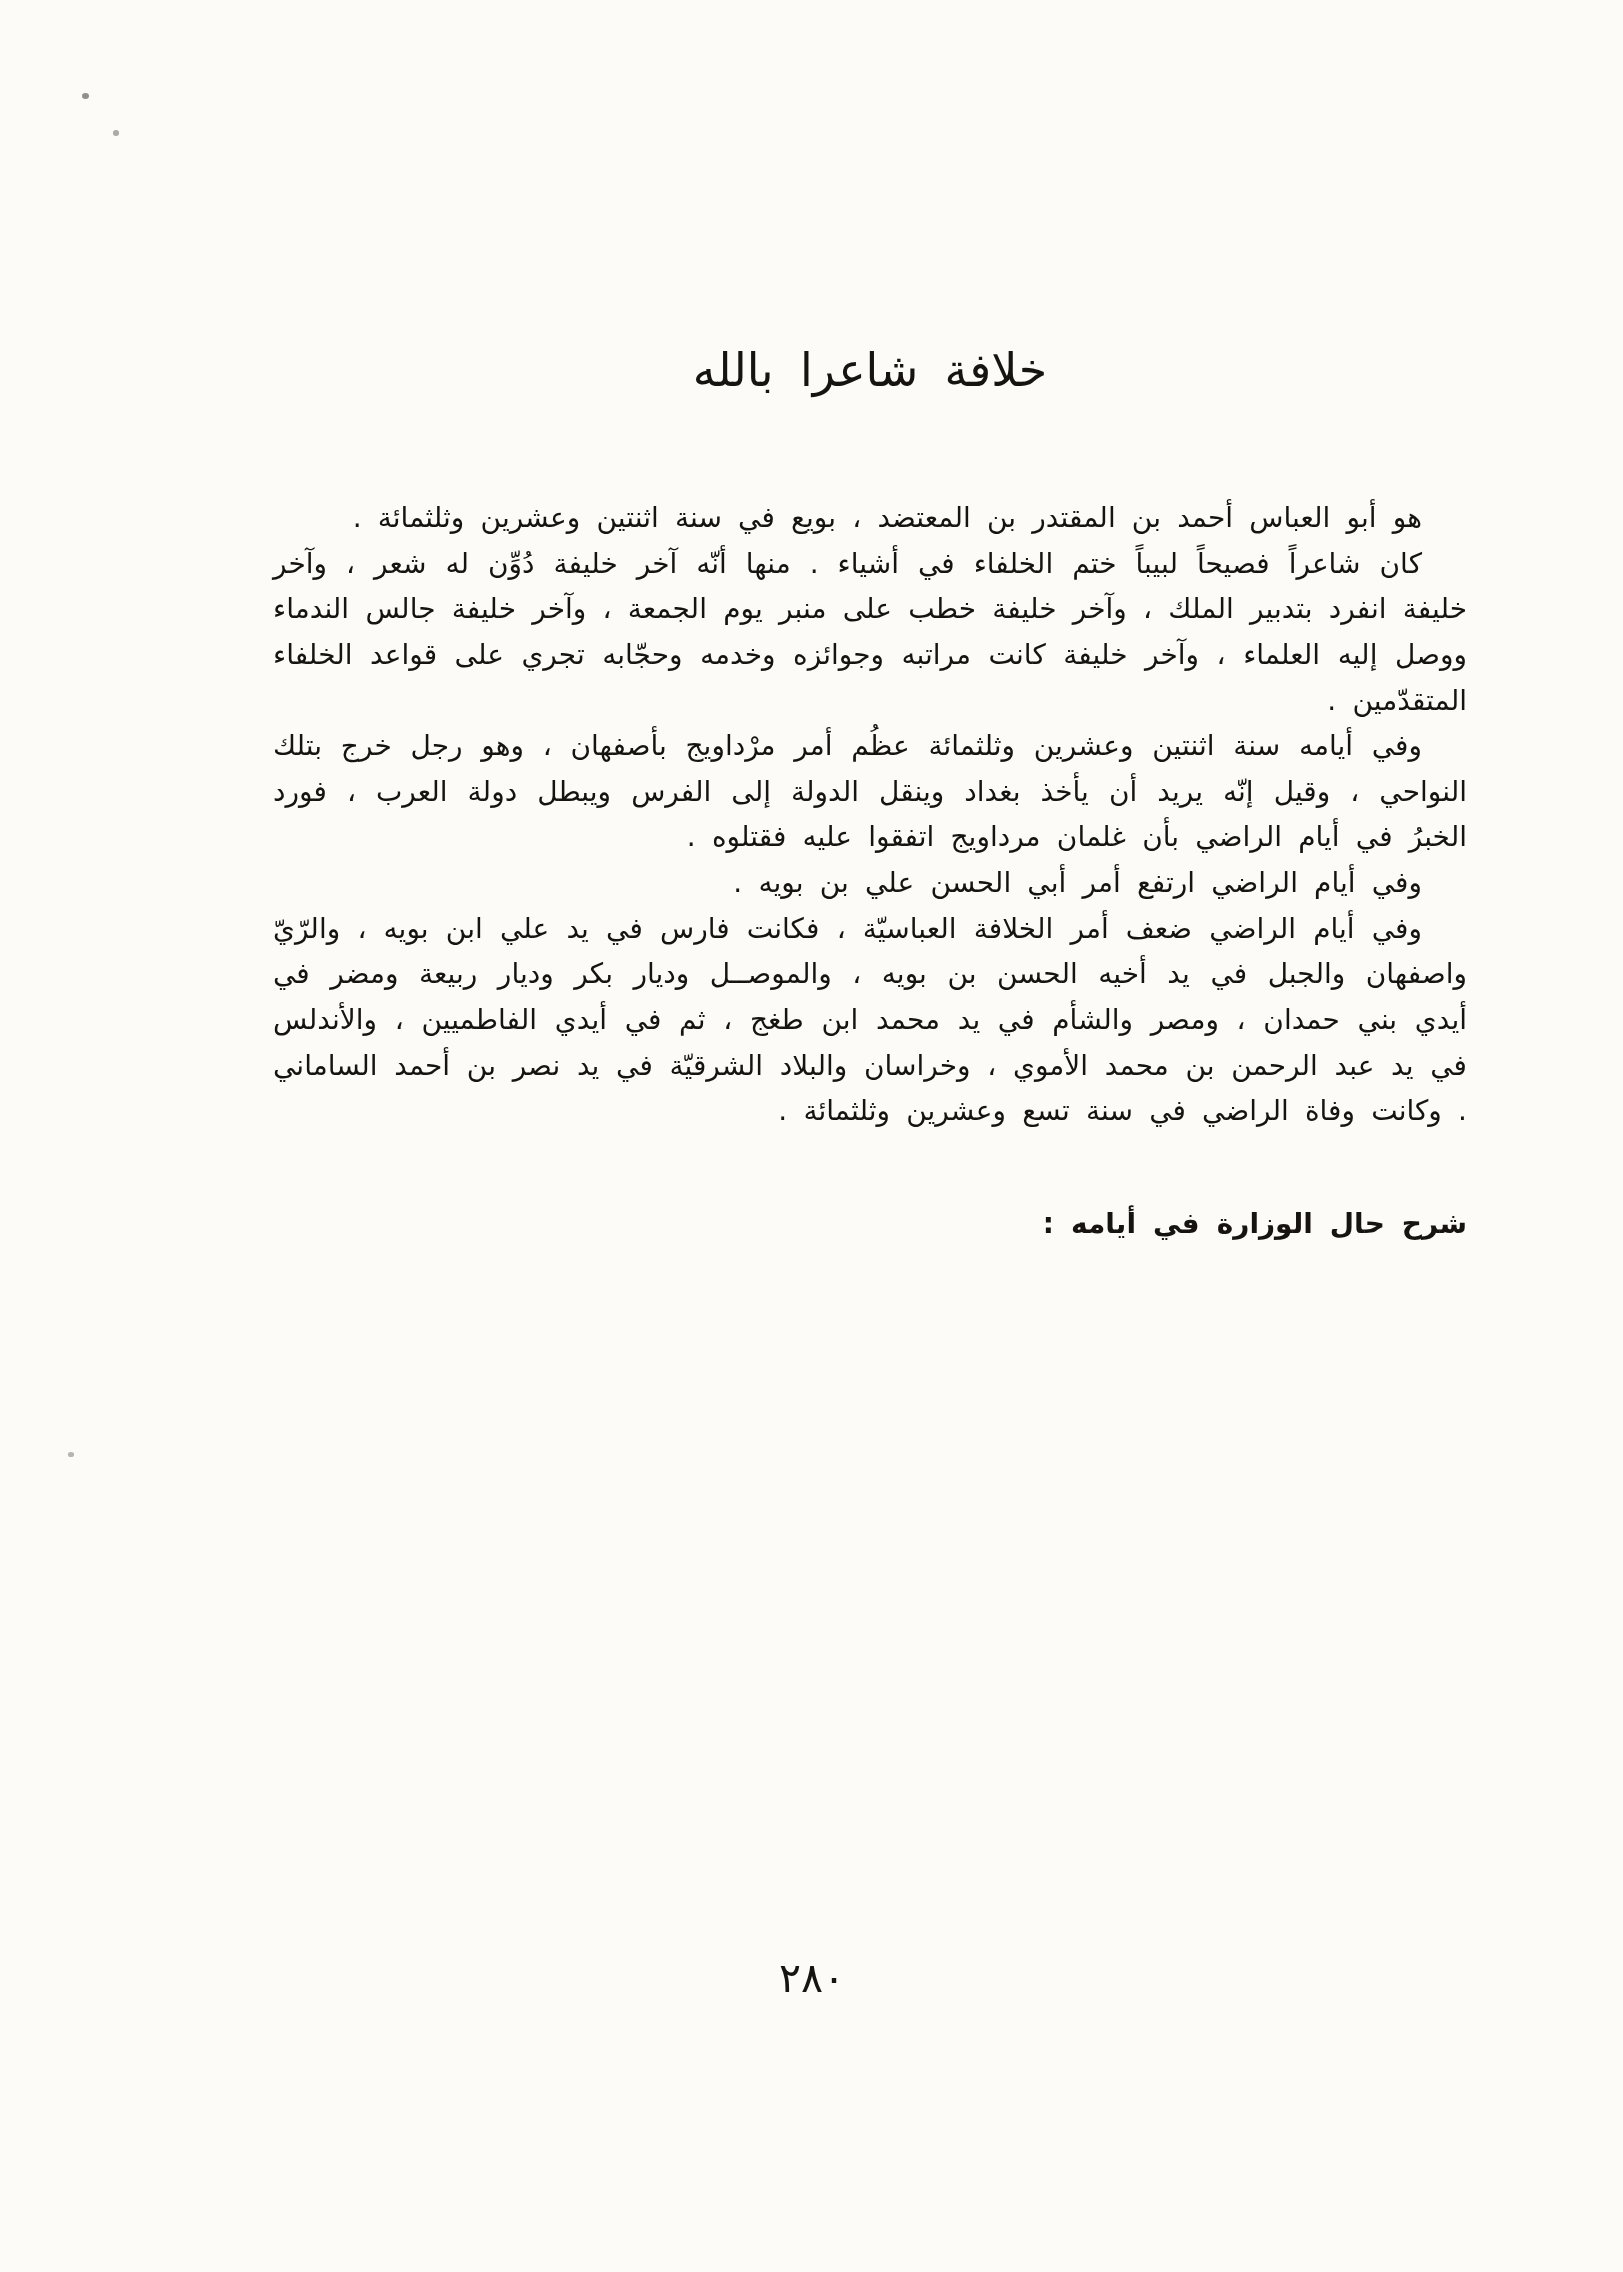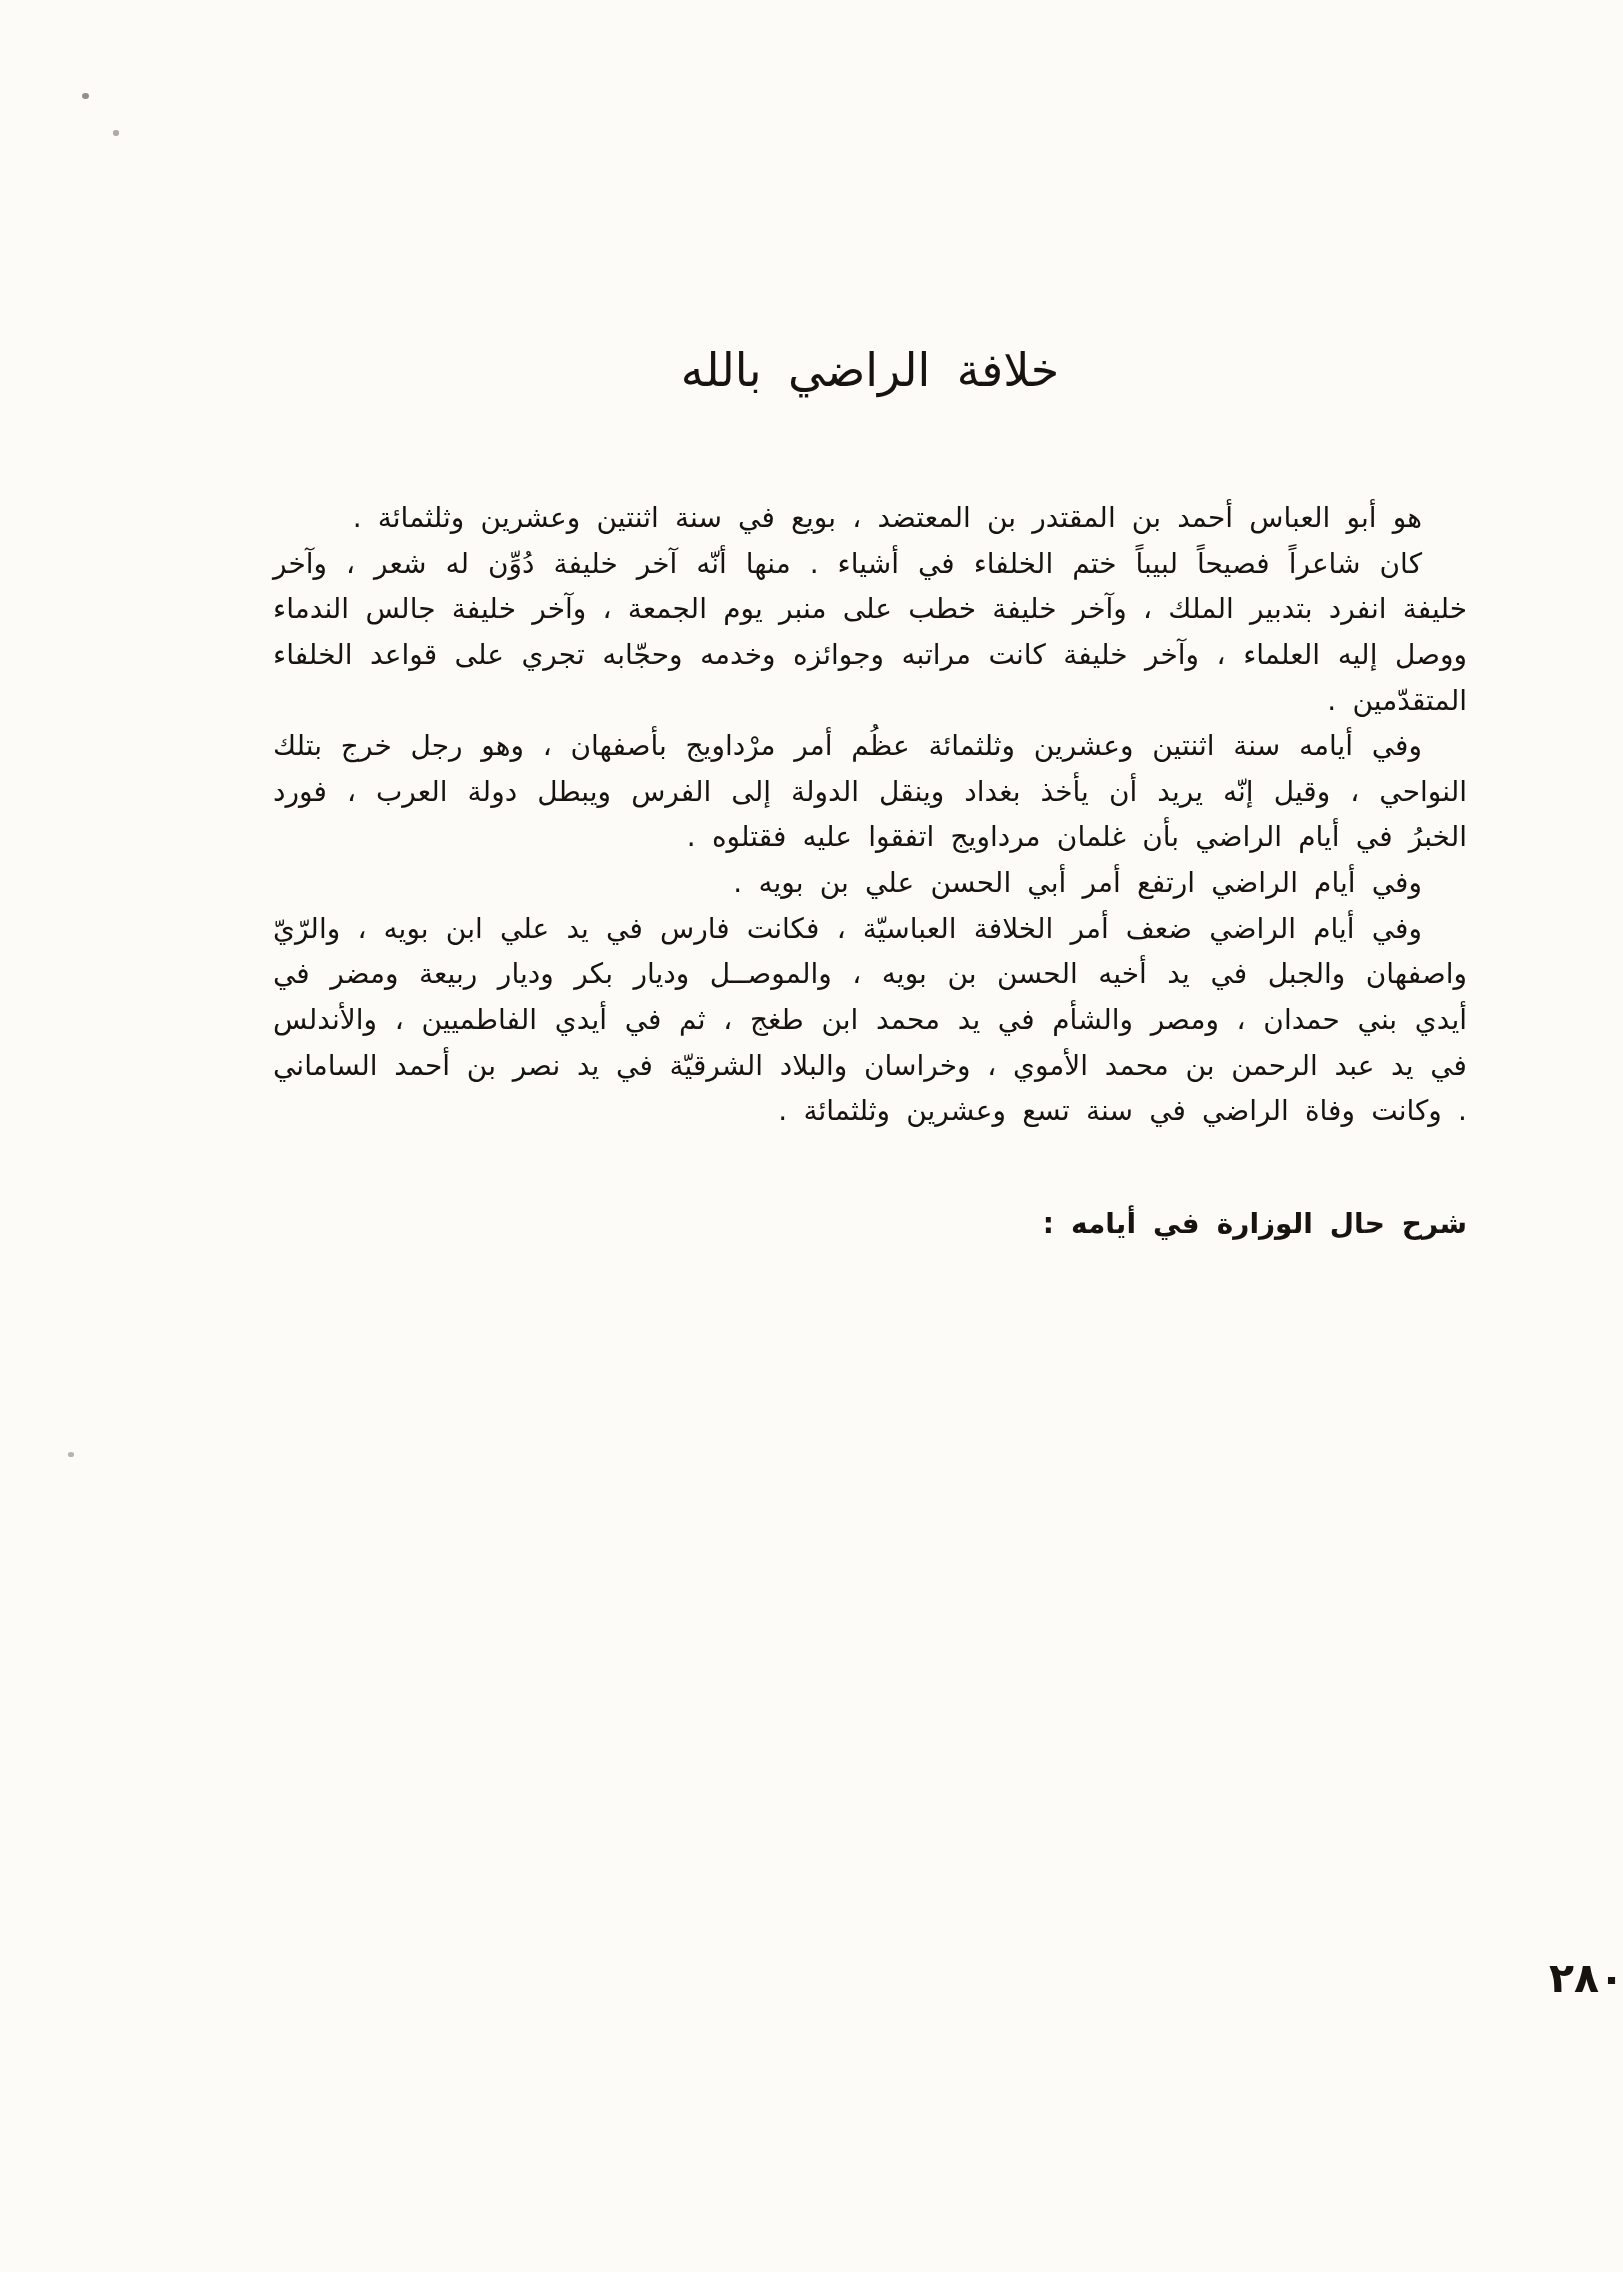--- a/index.html
+++ b/index.html
@@ -48,22 +48,23 @@
     font-weight: 700;
     text-align: right;
     margin: 73px 0 52px 0;
     word-spacing: 7.3px;
   }
   .page-number {
     position: absolute;
     top: 1954px;
     left: 0;
     right: 0;
+    text-align: center;
     font-size: 41px;
-    font-weight: 700;
+    font-weight: 400;
     letter-spacing: 3.6px;
     direction: rtl;
   }
   
   .speck {
     position: absolute;
     background: #3a352c;
     border-radius: 50%;
     opacity: 0.55;
   }
@@ -75,21 +76,21 @@
 <body>
 
 <div class="scan-page">
 
   <span class="speck s1"></span>
   <span class="speck s2"></span>
   <span class="speck s3"></span>
 
   <div class="content">
 
-    <h1 class="chapter-title">خلافة الراضي بالله</h1>
+    <h1 class="chapter-title">خلافة شاعرا بالله</h1>
 
     <p class="para">هو أبو العباس أحمد بن المقتدر بن المعتضد ، بويع في سنة اثنتين وعشرين وثلثمائة .</p>
 
     <p class="para">كان شاعراً فصيحاً لبيباً ختم الخلفاء في أشياء . منها أنّه آخر خليفة دُوِّن له شعر ، وآخر خليفة انفرد بتدبير الملك ، وآخر خليفة خطب على منبر يوم الجمعة ، وآخر خليفة جالس الندماء ووصل إليه العلماء ، وآخر خليفة كانت مراتبه وجوائزه وخدمه وحجّابه تجري على قواعد الخلفاء المتقدّمين .</p>
 
     <p class="para">وفي أيامه سنة اثنتين وعشرين وثلثمائة عظُم أمر مرْداويج بأصفهان ، وهو رجل خرج بتلك النواحي ، وقيل إنّه يريد أن يأخذ بغداد وينقل الدولة إلى الفرس ويبطل دولة العرب ، فورد الخبرُ في أيام الراضي بأن غلمان مرداويج اتفقوا عليه فقتلوه .</p>
 
     <p class="para">وفي أيام الراضي ارتفع أمر أبي الحسن علي بن بويه .</p>
 
     <p class="para">وفي أيام الراضي ضعف أمر الخلافة العباسيّة ، فكانت فارس في يد علي ابن بويه ، والرّيّ واصفهان والجبل في يد أخيه الحسن بن بويه ، والموصــل وديار بكر وديار ربيعة ومضر في أيدي بني حمدان ، ومصر والشأم في يد محمد ابن طغج ، ثم في أيدي الفاطميين ، والأندلس في يد عبد الرحمن بن محمد الأموي ، وخراسان والبلاد الشرقيّة في يد نصر بن أحمد الساماني . وكانت وفاة الراضي في سنة تسع وعشرين وثلثمائة .</p>

